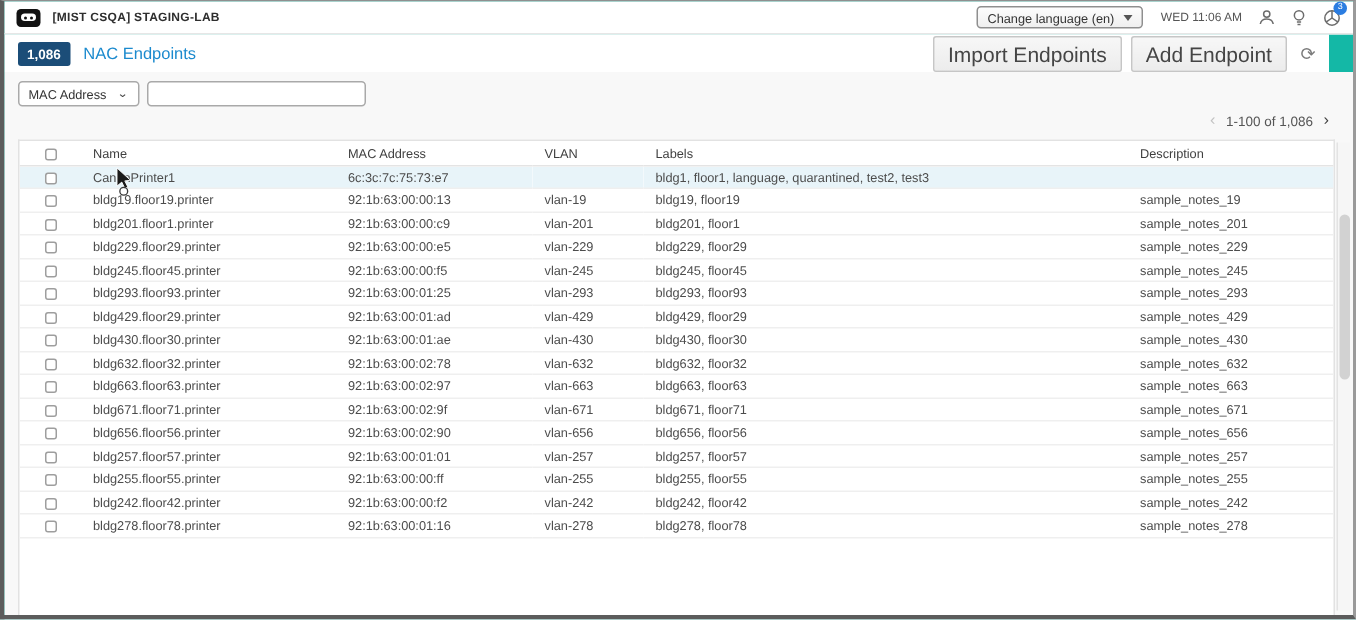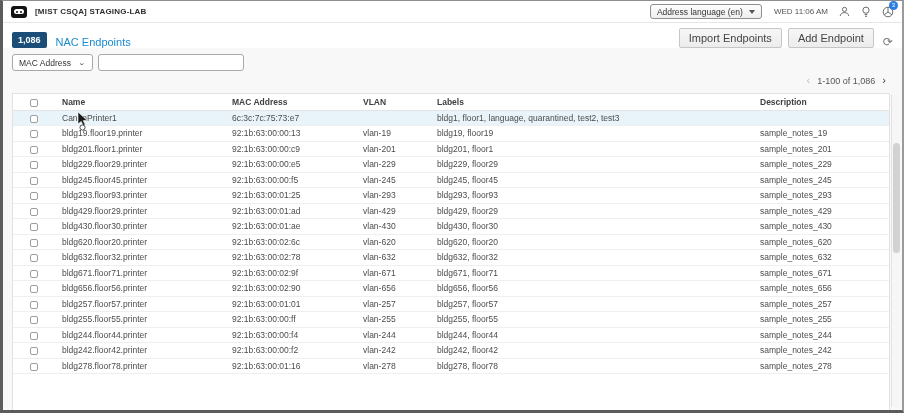--- a/index.html
+++ b/index.html
@@ -41,32 +41,32 @@
   .top-time { font-size: 8px; color: #555; margin-left: 12px; white-space: nowrap; }
   .top-ico { margin-left: 11px; position: relative; display: flex; align-items: center; }
   .top-ico svg { display: block; }
   .notif-badge {
     position: absolute; top: -5px; right: -4px; min-width: 9px; height: 9px;
     background: #2b7de1; color: #fff; font-size: 6px; line-height: 9px;
     text-align: center; border-radius: 50%; padding: 0 1px;
   }
   
   .titlerow {
-    position: absolute; top: 22px; left: 0; right: 0; height: 25px;
-    display: flex; align-items: flex-end; padding: 0 9px; background: #fff;
+    position: absolute; top: 22px; left: 0; right: 16px; height: 25px;
+    display: flex; align-items: center; padding: 0 9px; background: #fff;
   }
   .count-badge {
     background: #1b4d78; color: #ffffff; font-size: 9px; font-weight: bold;
     padding: 3px 6px; border-radius: 2px; flex: none;
   }
   .page-title { font-size: 11px; color: #1b8ace; margin-left: 9px; }
   .titlerow .spacer { flex: 1; }
   .btn {
     background: linear-gradient(#f7f7f7,#ececec); border: 1px solid #c6c6c6; border-radius: 2px;
-    font-size: 11px; color: #454545; padding: 3px 9px; margin-left: 6px;
+    font-size: 14px; color: #454545; padding: 3px 9px; margin-left: 6px;
     font-family: inherit; cursor: pointer;
   }
   .refresh { margin-left: 9px; font-size: 12px; color: #7c7c7c; line-height: 1; cursor: pointer; }
   
   .content { position: absolute; top: 47px; left: 0; right: 0; bottom: 0; background: #f8f8f8; }
   .filter-row { position: absolute; top: 6px; left: 9px; display: flex; }
   .field-select {
     height: 17px; display: flex; align-items: center; gap: 7px;
     border: 1px solid #a9a9a9; border-radius: 3px; background: #ffffff;
     font-size: 8.5px; color: #333; padding: 0 6px; cursor: default;
@@ -85,21 +85,21 @@
   .pg-next { color: #3f3f3f; font-size: 11px; line-height: 1; cursor: pointer; }
   
   .table-card {
     position: absolute; top: 45px; left: 9px; right: 12px; bottom: 0;
     background: #ffffff; border: 1px solid #e2e2e2; border-bottom: none; overflow: hidden;
   }
   table { width: 100%; border-collapse: collapse; table-layout: fixed; }
   col.c0 { width: 41px; } col.c1 { width: 170px; } col.c2 { width: 131px; }
   col.c3 { width: 74px; } col.c4 { width: 323px; }
   th {
-    height: 16px; font-size: 8.5px; font-weight: bold; color: #3f3f3f;
+    height: 16px; font-size: 8.5px; font-weight: normal; color: #3f3f3f;
     text-align: left; padding: 0 0 0 8px; border-bottom: 1px solid #e4e4e4;
     white-space: nowrap; overflow: hidden;
   }
   td {
     height: 15.5px; font-size: 8.5px; color: #4c4c4c; padding: 0 4px 0 8px;
     border-bottom: 1px solid #efefef; white-space: nowrap; overflow: hidden;
   }
   th.cbcol, td.cbcol { text-align: center; padding: 0; }
   tr.hl td { background: #e8f4f9; }
   .cb {
@@ -126,21 +126,21 @@
   <div class="topbar">
     <div class="logo">
       <div class="goggles">
           <i></i>
           <i></i>
         </div>
     </div>
     <span class="org-label">[MIST CSQA] STAGING-LAB</span>
     <div class="spacer"></div>
     <div class="lang-select">
-      <span>Address language (en)</span>
+      <span>Change language (en)</span>
       <span class="caret"></span>
     </div>
     <span class="top-time">WED 11:06 AM</span>
     <span class="top-ico">
       <svg width="11" height="11" viewBox="0 0 11 11" fill="none" stroke="#6c6c6c" stroke-width="1">
         <circle cx="5.5" cy="3.4" r="2.1"></circle>
           <path d="M1.2 10 C1.6 7.6 3.3 6.6 5.5 6.6 C7.7 6.6 9.4 7.6 9.8 10"></path>
       </svg>
     </span>
     <span class="top-ico">
@@ -266,36 +266,36 @@
             <tr>
               <td class="cbcol"><span class="cb"></span></td>
               <td>bldg430.floor30.printer</td>
               <td>92:1b:63:00:01:ae</td>
               <td>vlan-430</td>
               <td>bldg430, floor30</td>
               <td>sample_notes_430</td>
             </tr>
             <tr>
               <td class="cbcol"><span class="cb"></span></td>
-              <td>bldg620.floor20.printer</td>
-              <td>92:1b:63:00:02:6c</td>
-              <td>vlan-620</td>
-              <td>bldg620, floor20</td>
-              <td>sample_notes_620</td>
-            </tr>
-            <tr>
-              <td class="cbcol"><span class="cb"></span></td>
               <td>bldg632.floor32.printer</td>
               <td>92:1b:63:00:02:78</td>
               <td>vlan-632</td>
               <td>bldg632, floor32</td>
               <td>sample_notes_632</td>
             </tr>
             <tr>
               <td class="cbcol"><span class="cb"></span></td>
+              <td>bldg663.floor63.printer</td>
+              <td>92:1b:63:00:02:97</td>
+              <td>vlan-663</td>
+              <td>bldg663, floor63</td>
+              <td>sample_notes_663</td>
+            </tr>
+            <tr>
+              <td class="cbcol"><span class="cb"></span></td>
               <td>bldg671.floor71.printer</td>
               <td>92:1b:63:00:02:9f</td>
               <td>vlan-671</td>
               <td>bldg671, floor71</td>
               <td>sample_notes_671</td>
             </tr>
             <tr>
               <td class="cbcol"><span class="cb"></span></td>
               <td>bldg656.floor56.printer</td>
               <td>92:1b:63:00:02:90</td>
@@ -311,28 +311,20 @@
               <td>bldg257, floor57</td>
               <td>sample_notes_257</td>
             </tr>
             <tr>
               <td class="cbcol"><span class="cb"></span></td>
               <td>bldg255.floor55.printer</td>
               <td>92:1b:63:00:00:ff</td>
               <td>vlan-255</td>
               <td>bldg255, floor55</td>
               <td>sample_notes_255</td>
-            </tr>
-            <tr>
-              <td class="cbcol"><span class="cb"></span></td>
-              <td>bldg244.floor44.printer</td>
-              <td>92:1b:63:00:00:f4</td>
-              <td>vlan-244</td>
-              <td>bldg244, floor44</td>
-              <td>sample_notes_244</td>
             </tr>
             <tr>
               <td class="cbcol"><span class="cb"></span></td>
               <td>bldg242.floor42.printer</td>
               <td>92:1b:63:00:00:f2</td>
               <td>vlan-242</td>
               <td>bldg242, floor42</td>
               <td>sample_notes_242</td>
             </tr>
             <tr>

